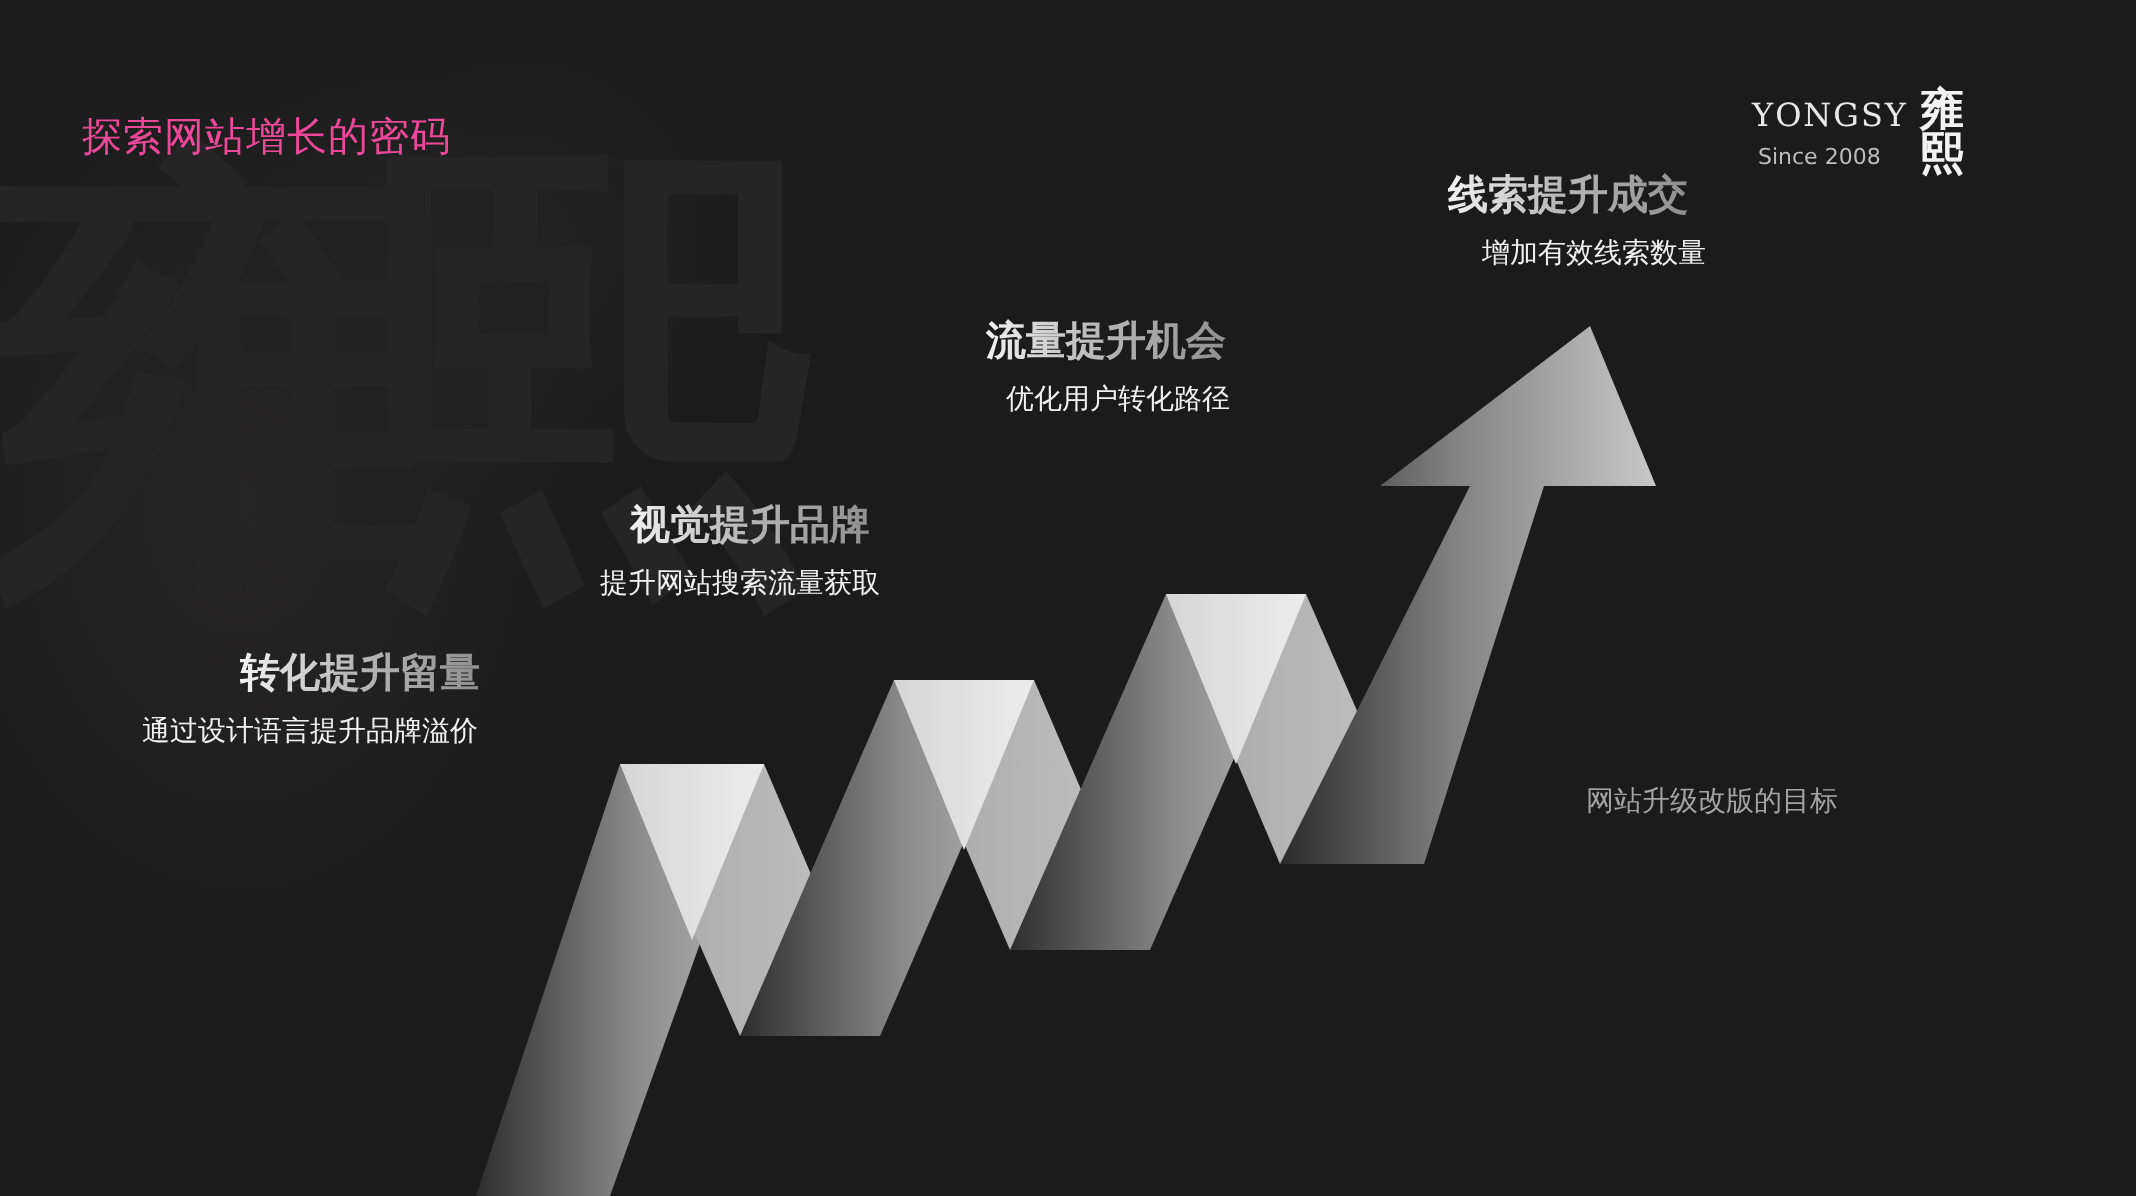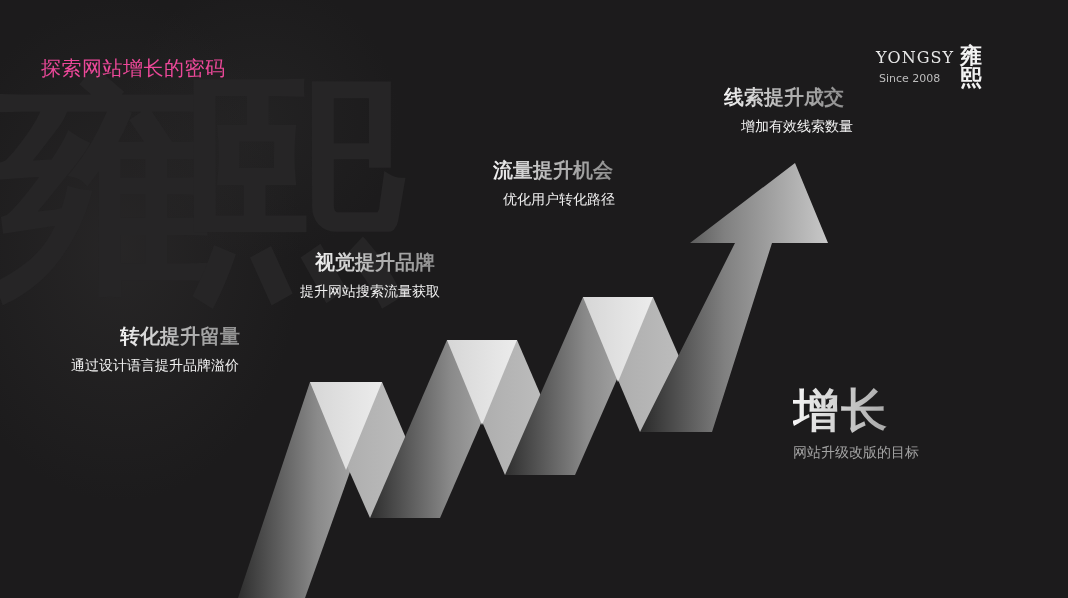--- a/index.html
+++ b/index.html
@@ -98,15 +98,14 @@
 </div>
 
 <div class="step" style="left:724px; top:84px;">
   <div class="title">线索提升成交</div>
 </div>
 <div class="step" style="left:741px; top:118px;">
   <div class="desc" style="margin-top:0">增加有效线索数量</div>
 </div>
 
 <div class="growth">
-  <div class="big">增长</div>
   <div class="desc">网站升级改版的目标</div>
 </div>
 
 </body></html>

